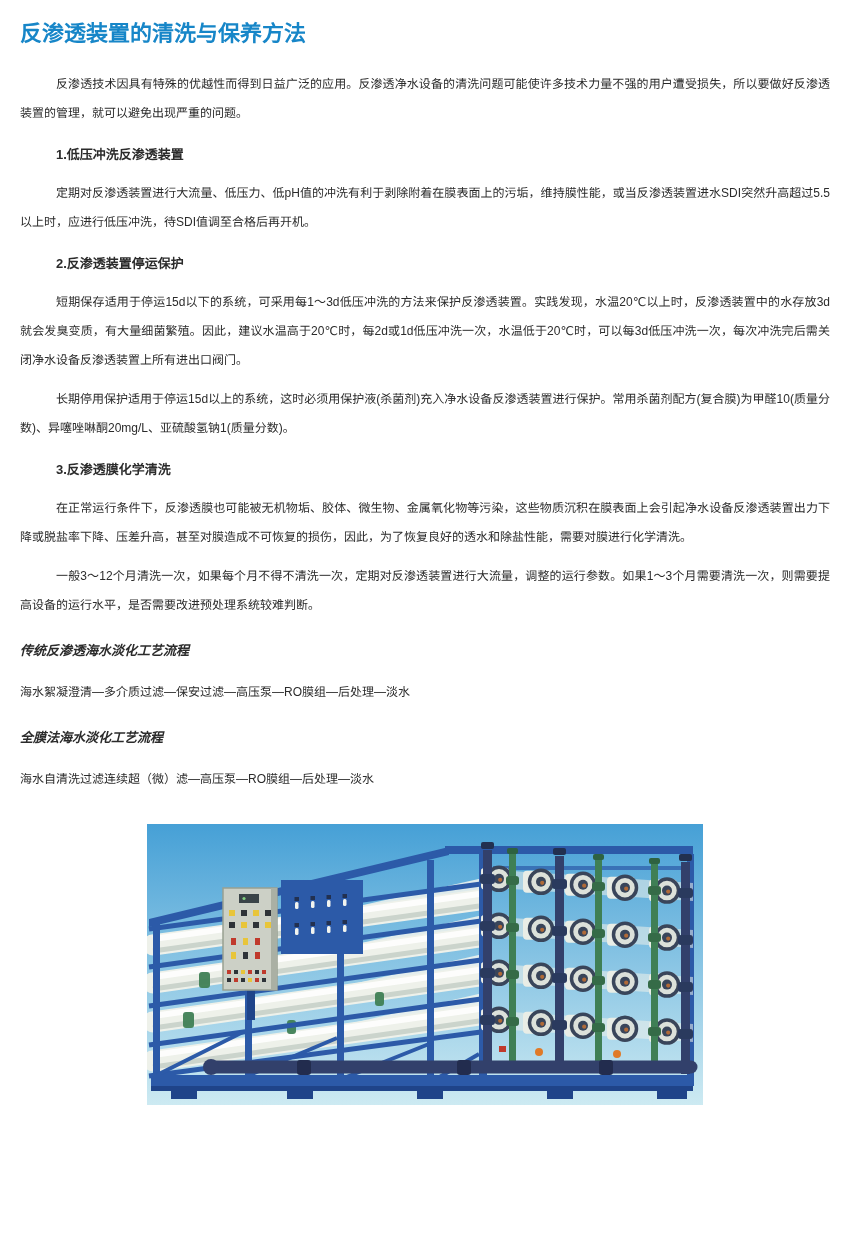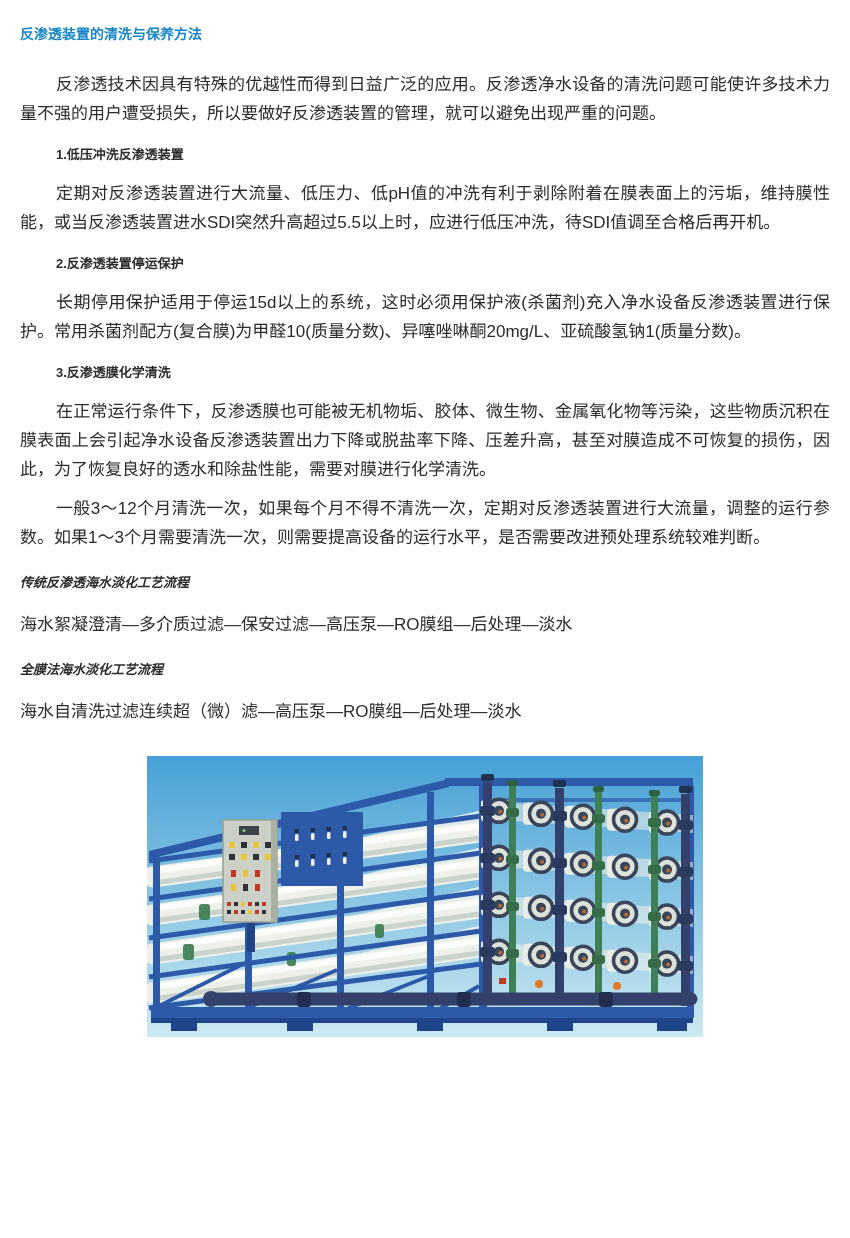--- a/index.html
+++ b/index.html
@@ -29,28 +29,28 @@
     position:relative;
     width:850px;
     height:1238px;
     margin:0 auto;
     background:var(--background);
     overflow:hidden;
   }
   .doc-title{
     margin:0;
     padding:22px 20px 0 20px;
-    font-size:14px;
+    font-size:22px;
     line-height:24px;
     font-weight:700;
     color:var(--title-color);
   }
   .blk{
     margin:10px 20px 0 20px;
-    font-size:17px;
+    font-size:12px;
     line-height:29px;
     color:var(--text-color);
     text-align:justify;
   }
   p.blk,h3.blk{padding:0;}
   h3.blk{font-size:13px;}
   .p-indent{text-indent:36px;margin-top:10px;}
   .h-indent{font-weight:700;text-indent:36px;margin-top:12px;}
   .h-flow{font-weight:700;text-indent:0;margin-top:16px;font-style:italic;}
   .p-flow{text-indent:0;margin-top:13px;}
@@ -69,20 +69,21 @@
 <div class="page">
 
   <h1 class="doc-title">反渗透装置的清洗与保养方法</h1>
 
   <p class="blk p-indent first-para">反渗透技术因具有特殊的优越性而得到日益广泛的应用。反渗透净水设备的清洗问题可能使许多技术力量不强的用户遭受损失，所以要做好反渗透装置的管理，就可以避免出现严重的问题。</p>
 
   <h3 class="blk h-indent">1.低压冲洗反渗透装置</h3>
   <p class="blk p-indent">定期对反渗透装置进行大流量、低压力、低pH值的冲洗有利于剥除附着在膜表面上的污垢，维持膜性能，或当反渗透装置进水SDI突然升高超过5.5以上时，应进行低压冲洗，待SDI值调至合格后再开机。</p>
 
   <h3 class="blk h-indent">2.反渗透装置停运保护</h3>
+  <p class="blk p-indent">短期保存适用于停运15d以下的系统，可采用每1～3d低压冲洗的方法来保护反渗透装置。实践发现，水温20℃以上时，反渗透装置中的水存放3d就会发臭变质，有大量细菌繁殖。因此，建议水温高于20℃时，每2d或1d低压冲洗一次，水温低于20℃时，可以每3d低压冲洗一次，每次冲洗完后需关闭净水设备反渗透装置上所有进出口阀门。</p>
   <p class="blk p-indent">长期停用保护适用于停运15d以上的系统，这时必须用保护液(杀菌剂)充入净水设备反渗透装置进行保护。常用杀菌剂配方(复合膜)为甲醛10(质量分数)、异噻唑啉酮20mg/L、亚硫酸氢钠1(质量分数)。</p>
 
   <h3 class="blk h-indent">3.反渗透膜化学清洗</h3>
   <p class="blk p-indent">在正常运行条件下，反渗透膜也可能被无机物垢、胶体、微生物、金属氧化物等污染，这些物质沉积在膜表面上会引起净水设备反渗透装置出力下降或脱盐率下降、压差升高，甚至对膜造成不可恢复的损伤，因此，为了恢复良好的透水和除盐性能，需要对膜进行化学清洗。</p>
   <p class="blk p-indent">一般3～12个月清洗一次，如果每个月不得不清洗一次，定期对反渗透装置进行大流量，调整的运行参数。如果1～3个月需要清洗一次，则需要提高设备的运行水平，是否需要改进预处理系统较难判断。</p>
 
   <h3 class="blk h-flow">传统反渗透海水淡化工艺流程</h3>
   <p class="blk p-flow">海水絮凝澄清—多介质过滤—保安过滤—高压泵—RO膜组—后处理—淡水</p>
 
   <h3 class="blk h-flow">全膜法海水淡化工艺流程</h3>

